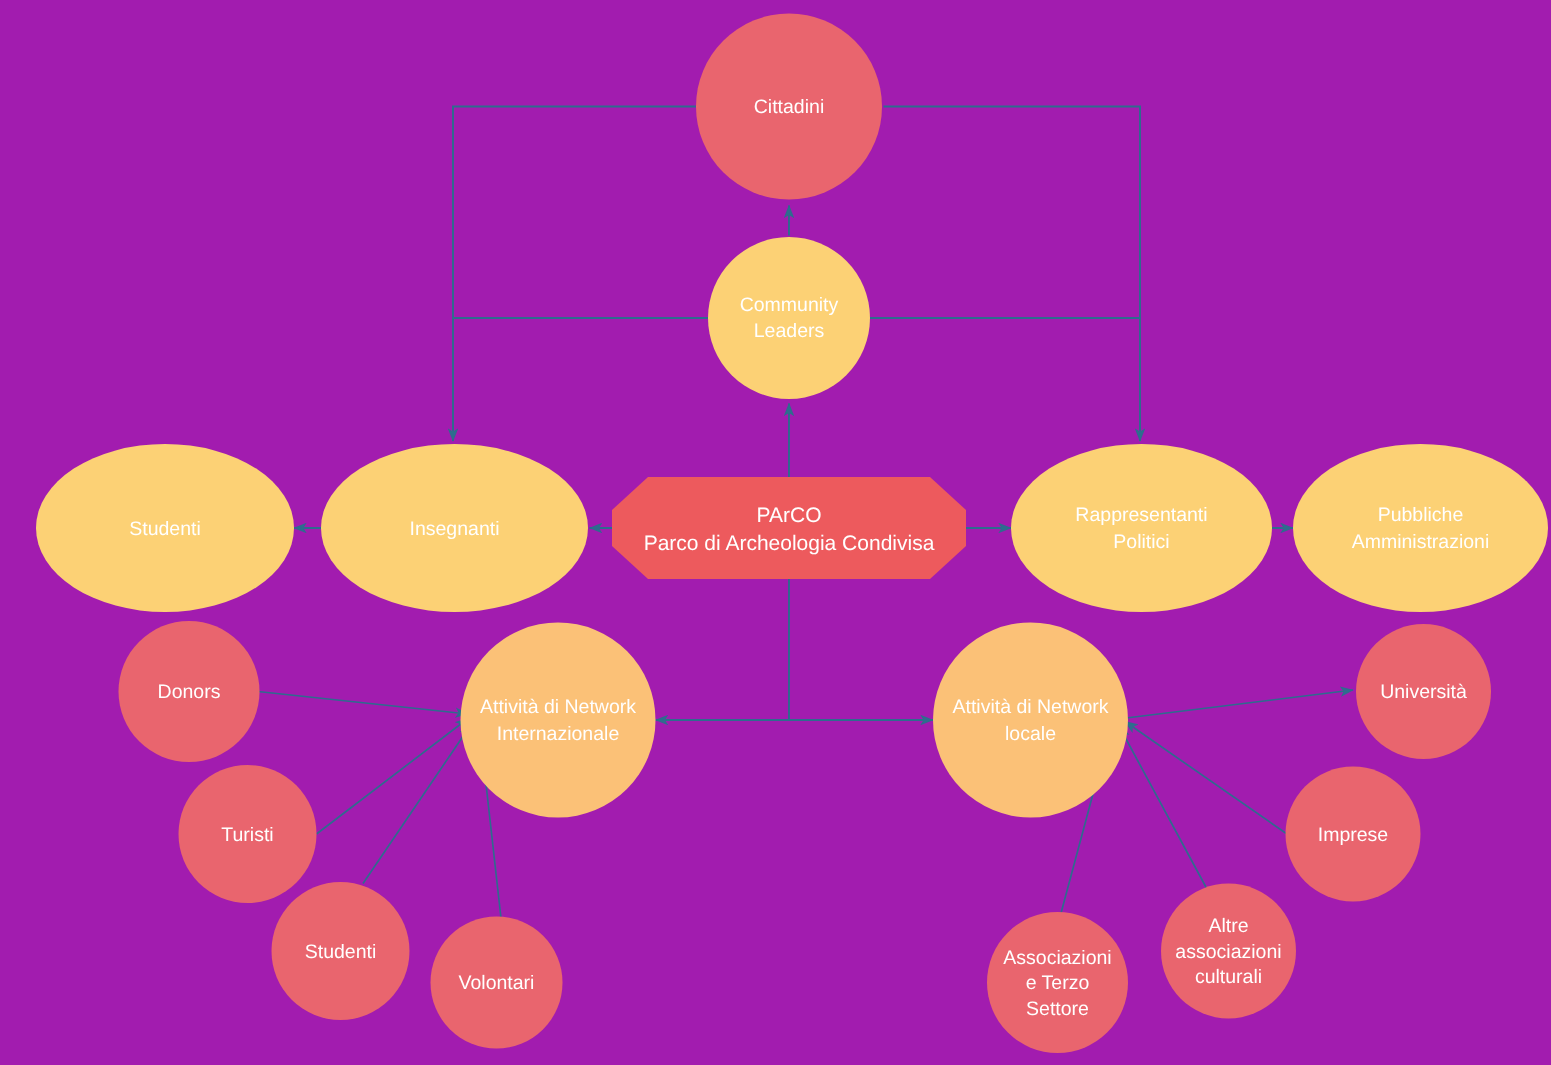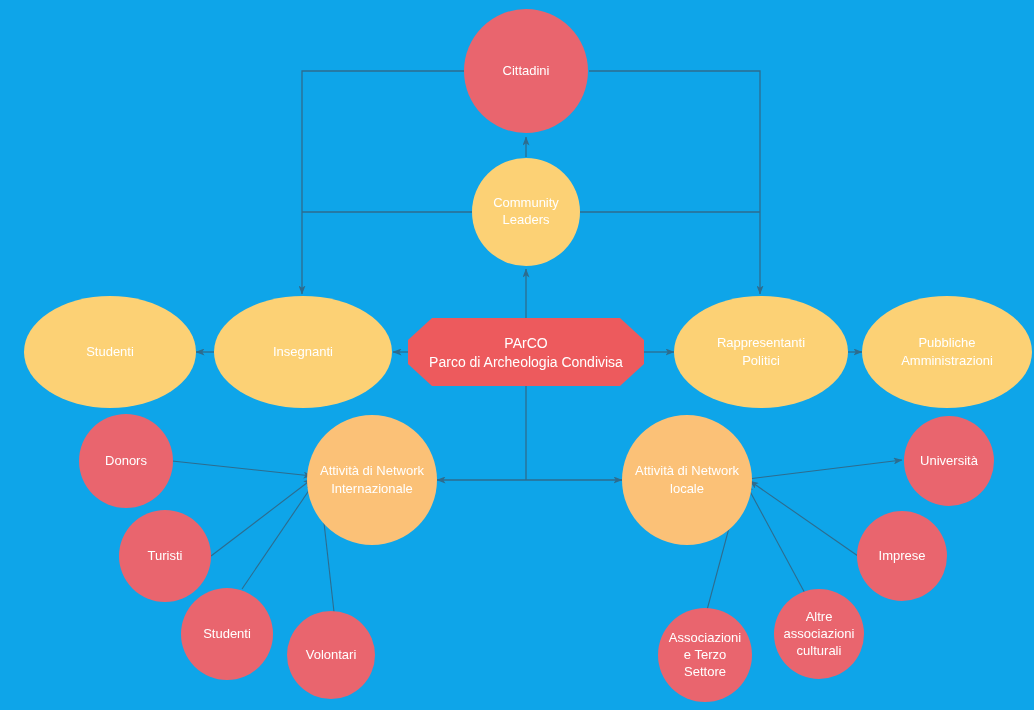--- a/index.html
+++ b/index.html
@@ -10,21 +10,21 @@
   body {
     width: 1034px;
     height: 710px;
     font-family: "Liberation Sans", sans-serif;
     overflow: hidden;
   }
   #diagram-root {
     position: relative;
     width: 1034px;
     height: 710px;
-    background: #0ea5e9;
+    background: #a21caf;
   }
   svg#diagram-svg {
     display: block;
     width: 1034px;
     height: 710px;
   }
   .node-label {
     fill: #ffffff;
     font-family: "Liberation Sans", sans-serif;
     text-anchor: middle;

